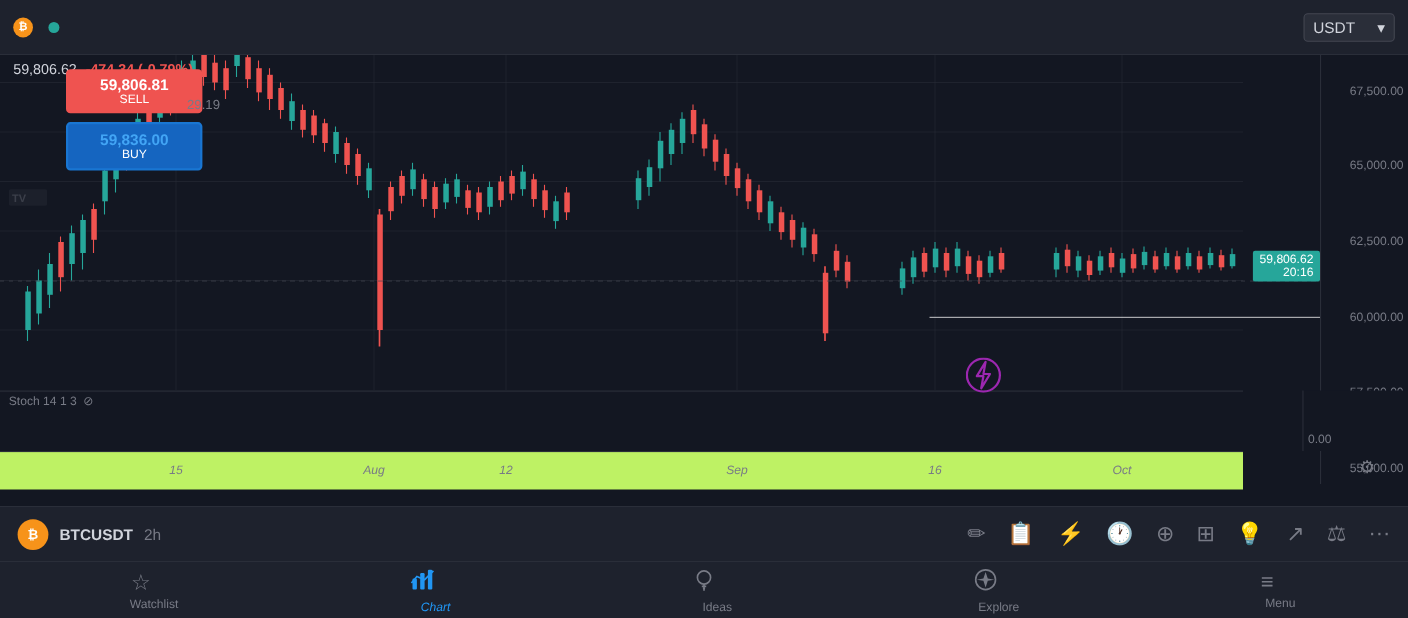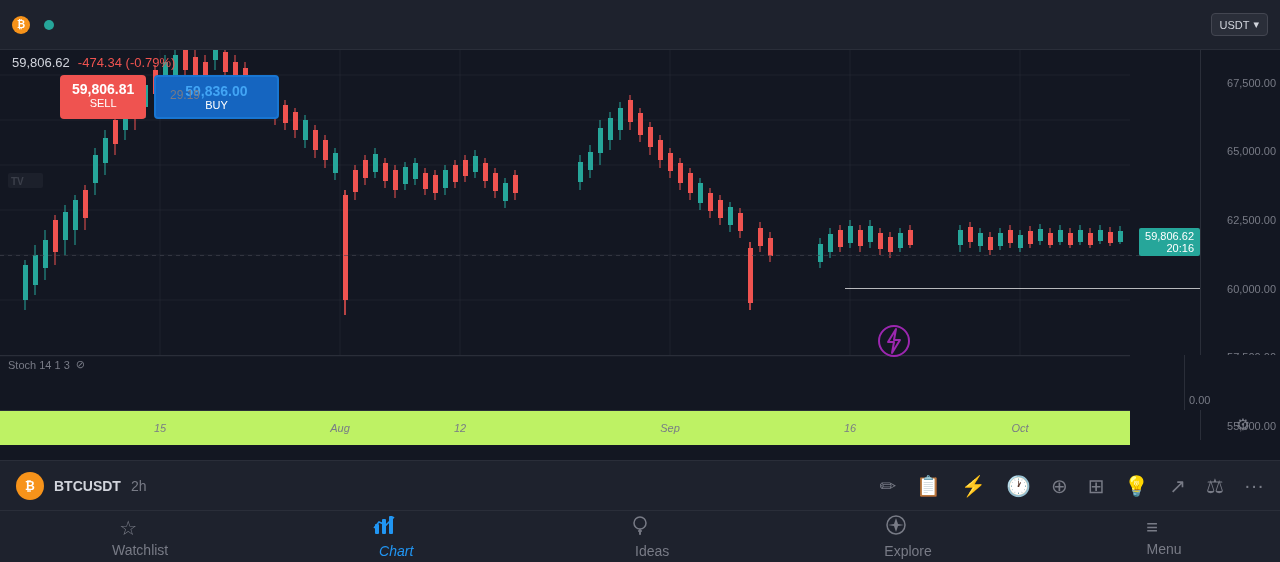--- a/index.html
+++ b/index.html
@@ -45,24 +45,23 @@
       background: #26a69a;
       margin-left: 4px;
     }
     .currency-select {
       margin-left: auto;
       background: #2a2e39;
       border: 1px solid #434651;
       color: #d1d4dc;
       padding: 4px 8px;
       border-radius: 4px;
-      font-size: 11px;
-      display: flex;
-      align-items: center;
-      gap: 4px;
+      font-size: 14px;
+      display: flex;
+      gap: 20px;
       cursor: pointer;
     }
 
     
     .price-row {
       position: absolute;
       top: 50px;
       left: 12px;
       display: flex;
       align-items: center;
@@ -71,30 +70,32 @@
       height: 24px;
     }
     .price-main {
       font-size: 13px;
       color: #d1d4dc;
       font-weight: 500;
     }
     .price-change {
       font-size: 13px;
       color: #ef5350;
+      font-weight: bold;
     }
 
     
     .trade-buttons {
       position: absolute;
-      top: 75px;
+      top: 63px;
       left: 60px;
       display: flex;
       gap: 8px;
       z-index: 10;
+      flex-direction: column;
     }
     .sell-btn {
       background: #ef5350;
       color: white;
       padding: 6px 12px;
       border-radius: 4px;
       text-align: center;
       min-width: 80px;
     }
     .sell-btn .btn-price { font-size: 14px; font-weight: bold; }
@@ -279,21 +280,21 @@
       flex-direction: column;
       align-items: center;
       gap: 2px;
       color: #787b86;
       font-size: 12px;
       cursor: pointer;
       min-width: 80px;
     }
     .nav-item.active { color: #2196f3; }
     .nav-icon { font-size: 20px; }
-    .nav-label { font-size: 14px; margin-left: 24px; }
+    .nav-label { font-size: 11px; margin-left: 24px; }
 
     
     .chart-svg {
       position: absolute;
       top: 0; left: 0;
       width: 1130px;
       height: 355px;
     }
 
     

